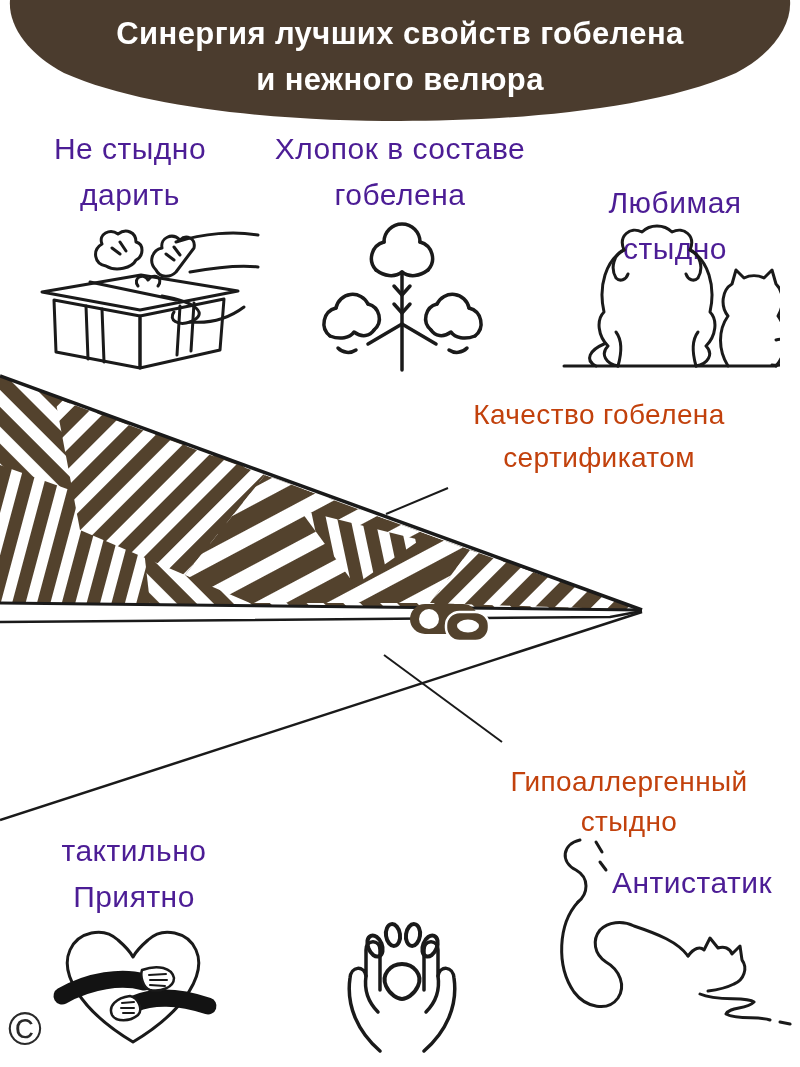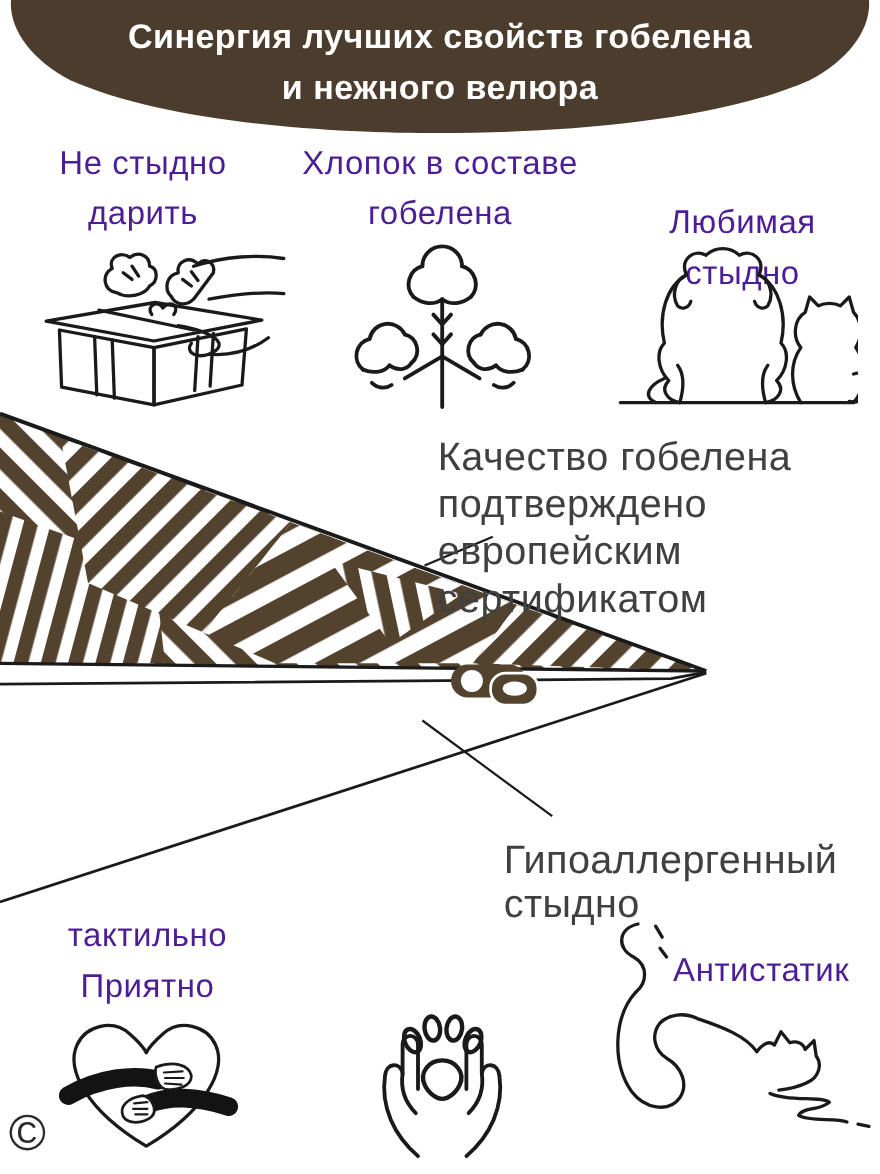--- a/index.html
+++ b/index.html
@@ -30,22 +30,22 @@
   .ic-cotton{left:310px;top:220px;}
   .ic-dogcat{left:560px;top:224px;}
   .ic-heart{left:46px;top:910px;}
   .ic-paw{left:320px;top:906px;}
   .ic-cat{left:550px;top:834px;}
 
   
   .pillow{position:absolute;left:0;top:370px;}
 
   
-  .annotation{position:absolute;text-align:left;font-size:36px;line-height:43px;
-              letter-spacing:.4px;color:#404040;}
+  .annotation{position:absolute;text-align:center;font-size:28px;line-height:43px;
+              letter-spacing:.4px;color:#c2410c;}
   .an-cert{left:398px;top:393px;width:402px;}
   .an-velour{left:458px;top:762px;width:342px;line-height:40px;}
 
   .copyright{position:absolute;left:8px;top:1002px;font-size:46px;font-weight:300;color:#2a2a2a;}
 </style>
 </head>
 <body>
 
 <div class="page">
 
@@ -184,21 +184,20 @@
 
       <line x1="642" y1="242" x2="0" y2="450" stroke="#1a1a1a" stroke-width="2.5"></line>
 
       <line x1="448" y1="118" x2="386" y2="144" stroke="#1a1a1a" stroke-width="2"></line>
       <line x1="384" y1="285" x2="502" y2="372" stroke="#1a1a1a" stroke-width="2"></line>
     </svg>
   </div>
 
   <div class="annotation an-cert">
     <div>Качество гобелена</div>
-    <div>подтверждено европейским</div>
     <div>сертификатом</div>
   </div>
   <div class="annotation an-velour">
     <div>Гипоаллергенный</div>
     <div>стыдно</div>
   </div>
 
   <div class="feature-heading fh-bot-1">
     <div>тактильно</div>
     <div>Приятно</div>

